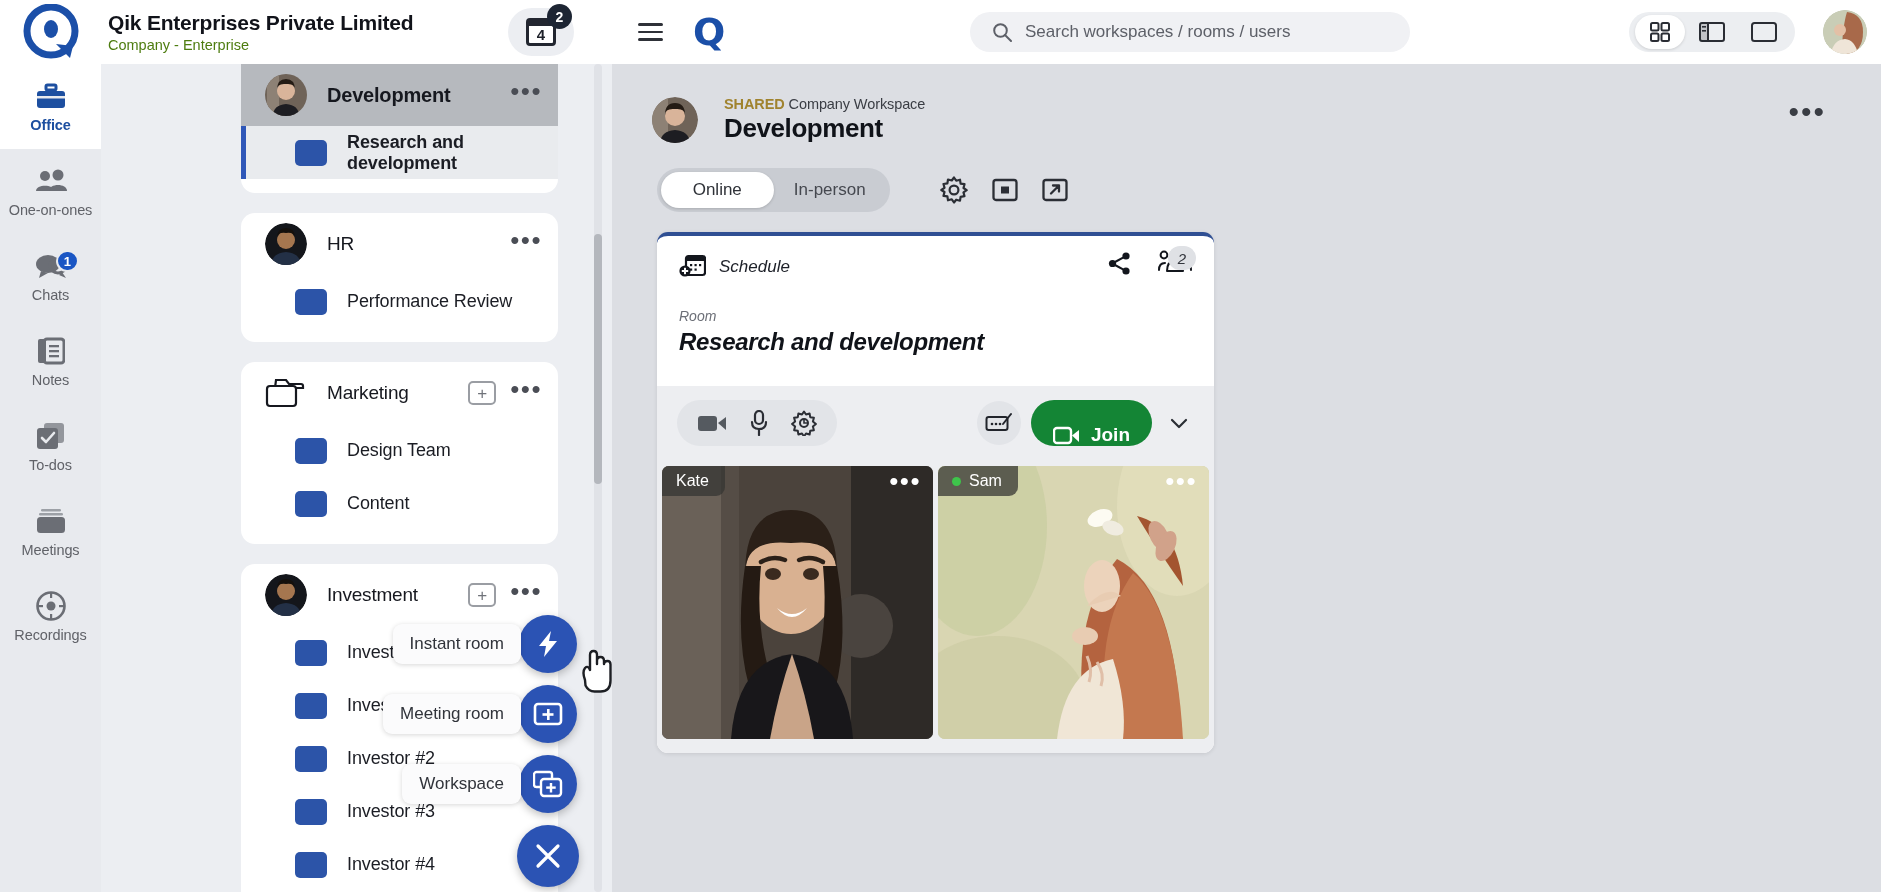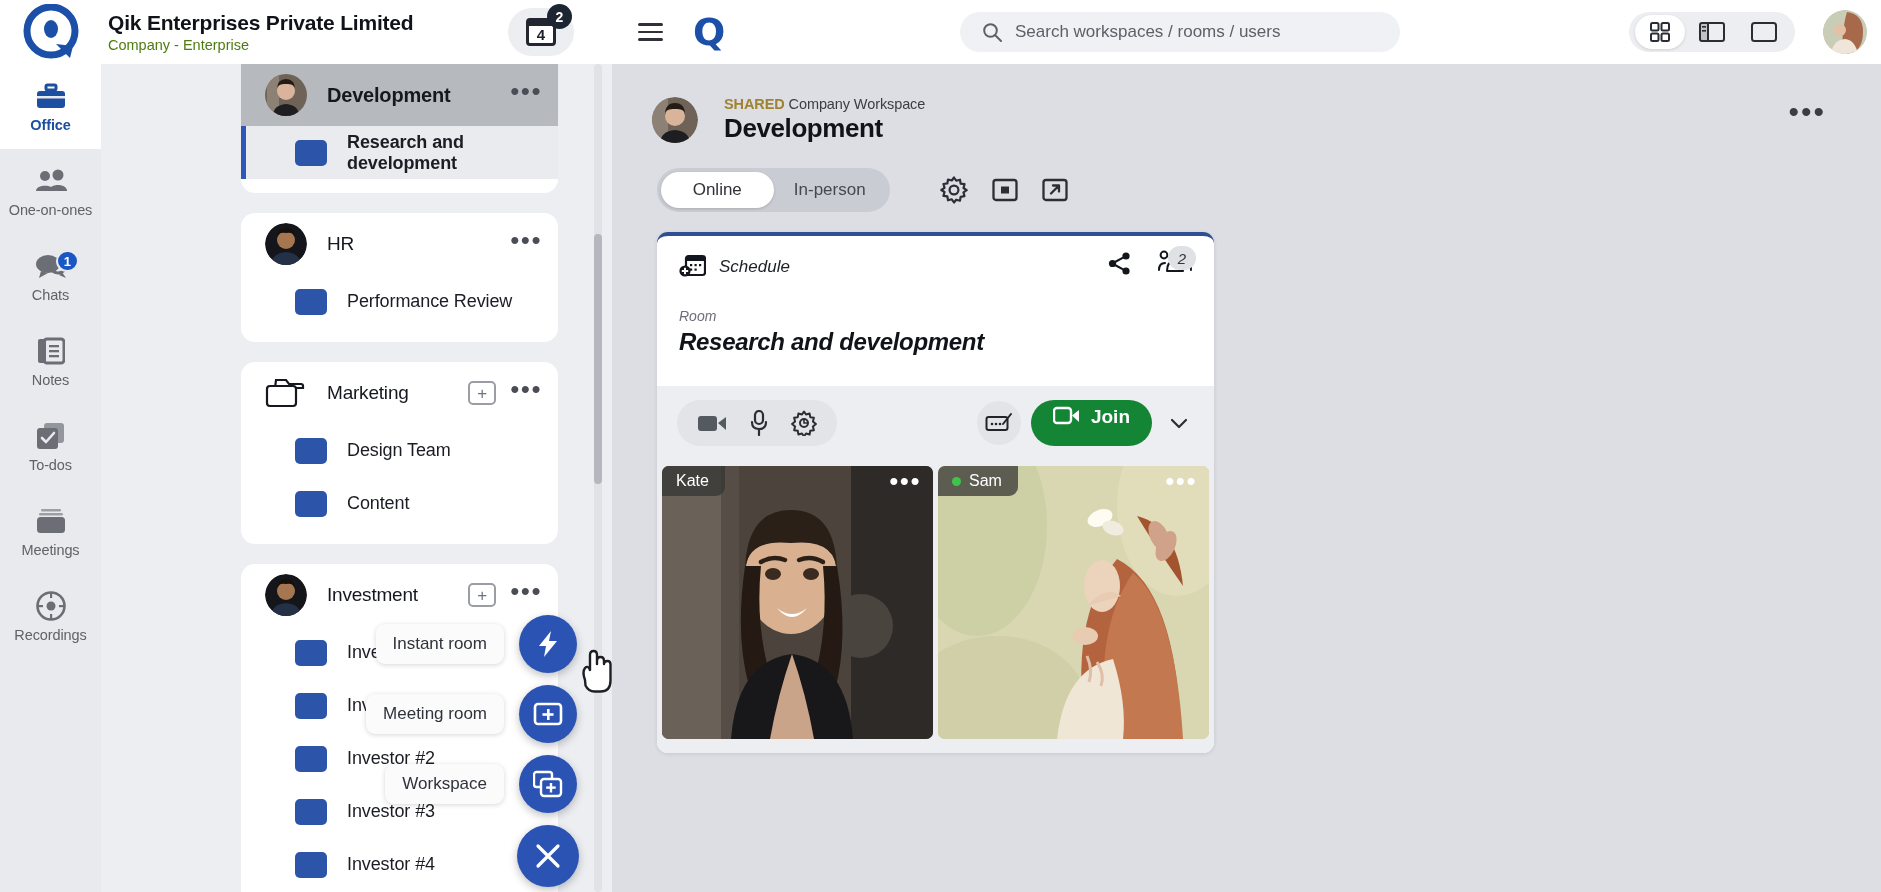--- a/index.html
+++ b/index.html
@@ -109,36 +109,36 @@
   .fab {
     width: 58px; height: 58px; border-radius: 50%; background: #2b53b4;
     display: flex; align-items: center; justify-content: center; cursor: pointer;
     box-shadow: 0 3px 9px rgba(0,0,0,.25); position: absolute;
   }
   .fab.f1 { top: 0; }
   .fab.f2 { top: 70px; }
   .fab.f3 { top: 140px; }
   .fab.f4 { top: 210px; width: 62px; height: 62px; left: -2px; }
   .fab-label {
-    position: absolute; right: 73px; height: 40px; padding: 0 17px;
+    position: absolute; right: 56px; height: 40px; padding: 0 17px;
     background: #fbfbfc; border-radius: 9px; display: flex; align-items: center;
     font-size: 17px; color: #30333a; white-space: nowrap;
     box-shadow: 0 1px 5px rgba(0,0,0,.16); top: 9px;
   }
   .fab-cursor { position: absolute; left: 575px; top: 648px; z-index: 45; }
 
   
   .top { position: absolute; left: 612px; top: 0; width: 1269px; height: 64px; background: #fff;
          display: flex; align-items: center; z-index: 4; }
   .hamburger { margin-left: 26px; cursor: pointer; display:flex; flex-direction:column; gap:5px; }
   .hamburger span { display:block; width: 25px; height: 2.6px; background: #2e3138; border-radius:2px; }
   .top-q { margin-left: 30px; font-size: 38px; font-weight: 800; color: #1b4fa8; line-height: 1;
            font-family: "DejaVu Sans", sans-serif; letter-spacing:-1px; }
   .search {
-    position: absolute; left: 348px; top: 12px; width: 440px; height: 40px;
+    position: absolute; left: 358px; top: 12px; width: 440px; height: 40px;
     background: #f0f1f4; border-radius: 20px; display: flex; align-items: center; padding-left: 22px;
     cursor: text;
   }
   .search input {
     border: none; outline: none; background: transparent; margin-left: 13px;
     font-size: 17px; color: #4e5159; font-family: "Liberation Sans", sans-serif; width: 360px;
   }
   .search input::placeholder { color: #5d6068; }
   .layout-group {
     position: absolute; right: 86px; top: 12px; height: 40px; background: #eceef1;
@@ -187,22 +187,22 @@
   .rc-room { font-size: 24px; font-weight: 700; color: #101319; margin-top: 4px; letter-spacing:-0.3px; }
   .rc-controls {
     margin-top: 30px; height: 74px; background: #edeef1; display: flex; align-items: center;
     padding: 0 20px; position: relative;
   }
   .ctrl-pill { height: 46px; background: #e2e4e8; border-radius: 23px; display: flex; align-items: center; gap: 22px; padding: 0 20px; }
   .ctrl-ic { cursor: pointer; display:flex; align-items:center; }
   .rc-right-ctrls { position: absolute; right: 18px; display: flex; align-items: center; gap: 10px; }
   .note-btn { width: 44px; height: 44px; border-radius: 22px; background: #e2e4e8; display:flex; align-items:center; justify-content:center; cursor:pointer; }
   .join-btn {
-    height: 46px; background: #148535; border-radius: 23px; display: flex; align-items: flex-start;
-    gap: 11px; padding: 6px 22px; color: #fff; font-size: 19px; font-weight: 700; cursor: pointer;
+    height: 46px; background: #148535; border-radius: 23px; display: flex; align-items: flex-end;
+    gap: 11px; padding: 0 22px; color: #fff; font-size: 19px; font-weight: 700; cursor: pointer;
   }
   .join-caret { width: 34px; height: 44px; display:flex; align-items:center; justify-content:center; cursor:pointer; }
 
   .tiles { display: flex; gap: 5px; padding: 6px 5px 14px 5px; background: #edeef1; }
   .tile { width: 273px; height: 273px; border-radius: 7px; overflow: hidden; position: relative; }
   .tile-label {
     position: absolute; left: 0; top: 0; height: 30px; background: rgba(52,52,50,.74);
     border-bottom-right-radius: 9px; color: #fff; font-size: 16px;
     display: flex; align-items: center; padding: 0 16px 0 14px; gap: 8px;
   }

